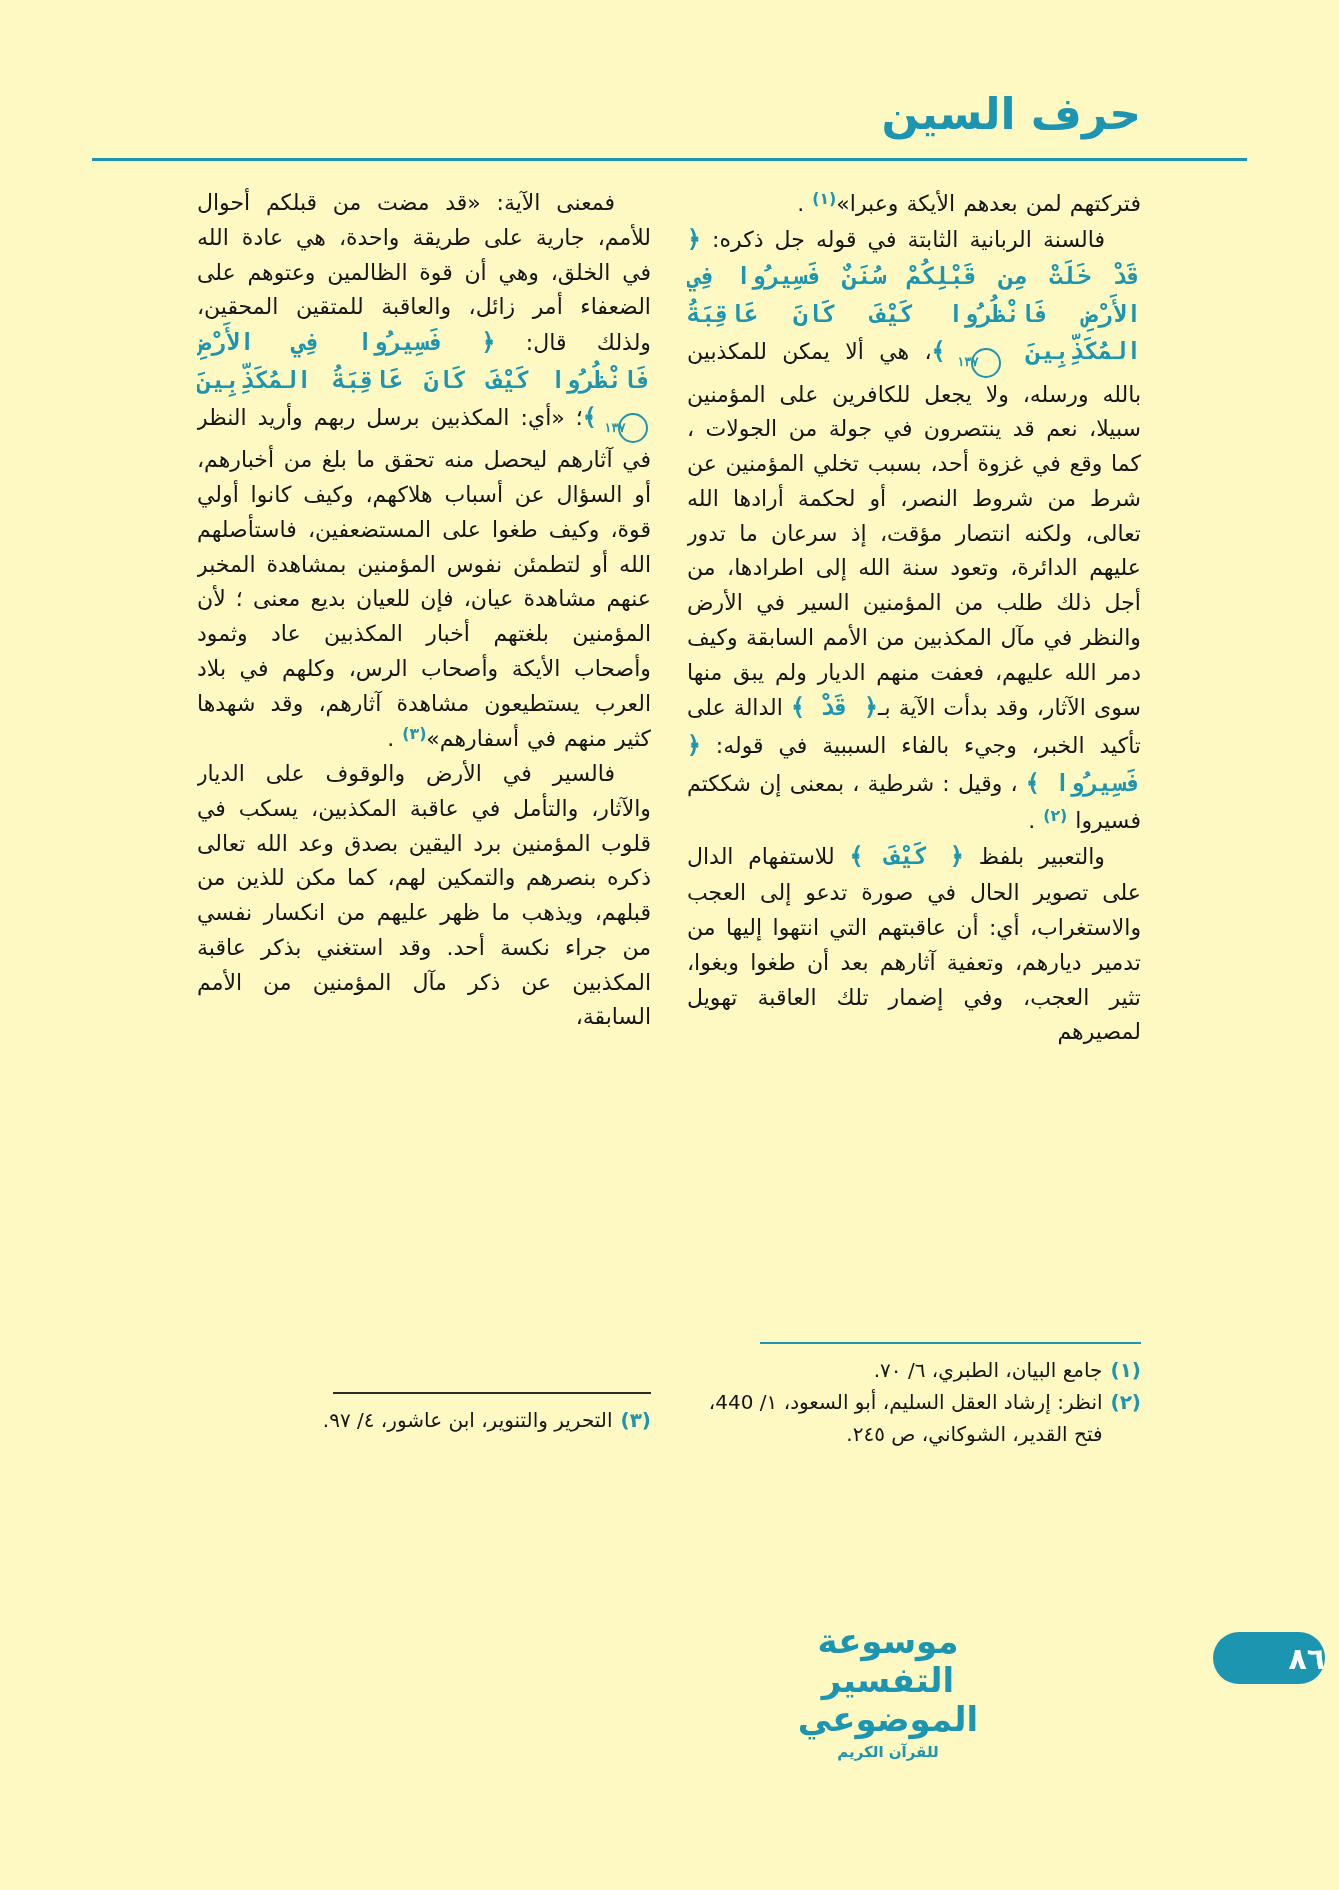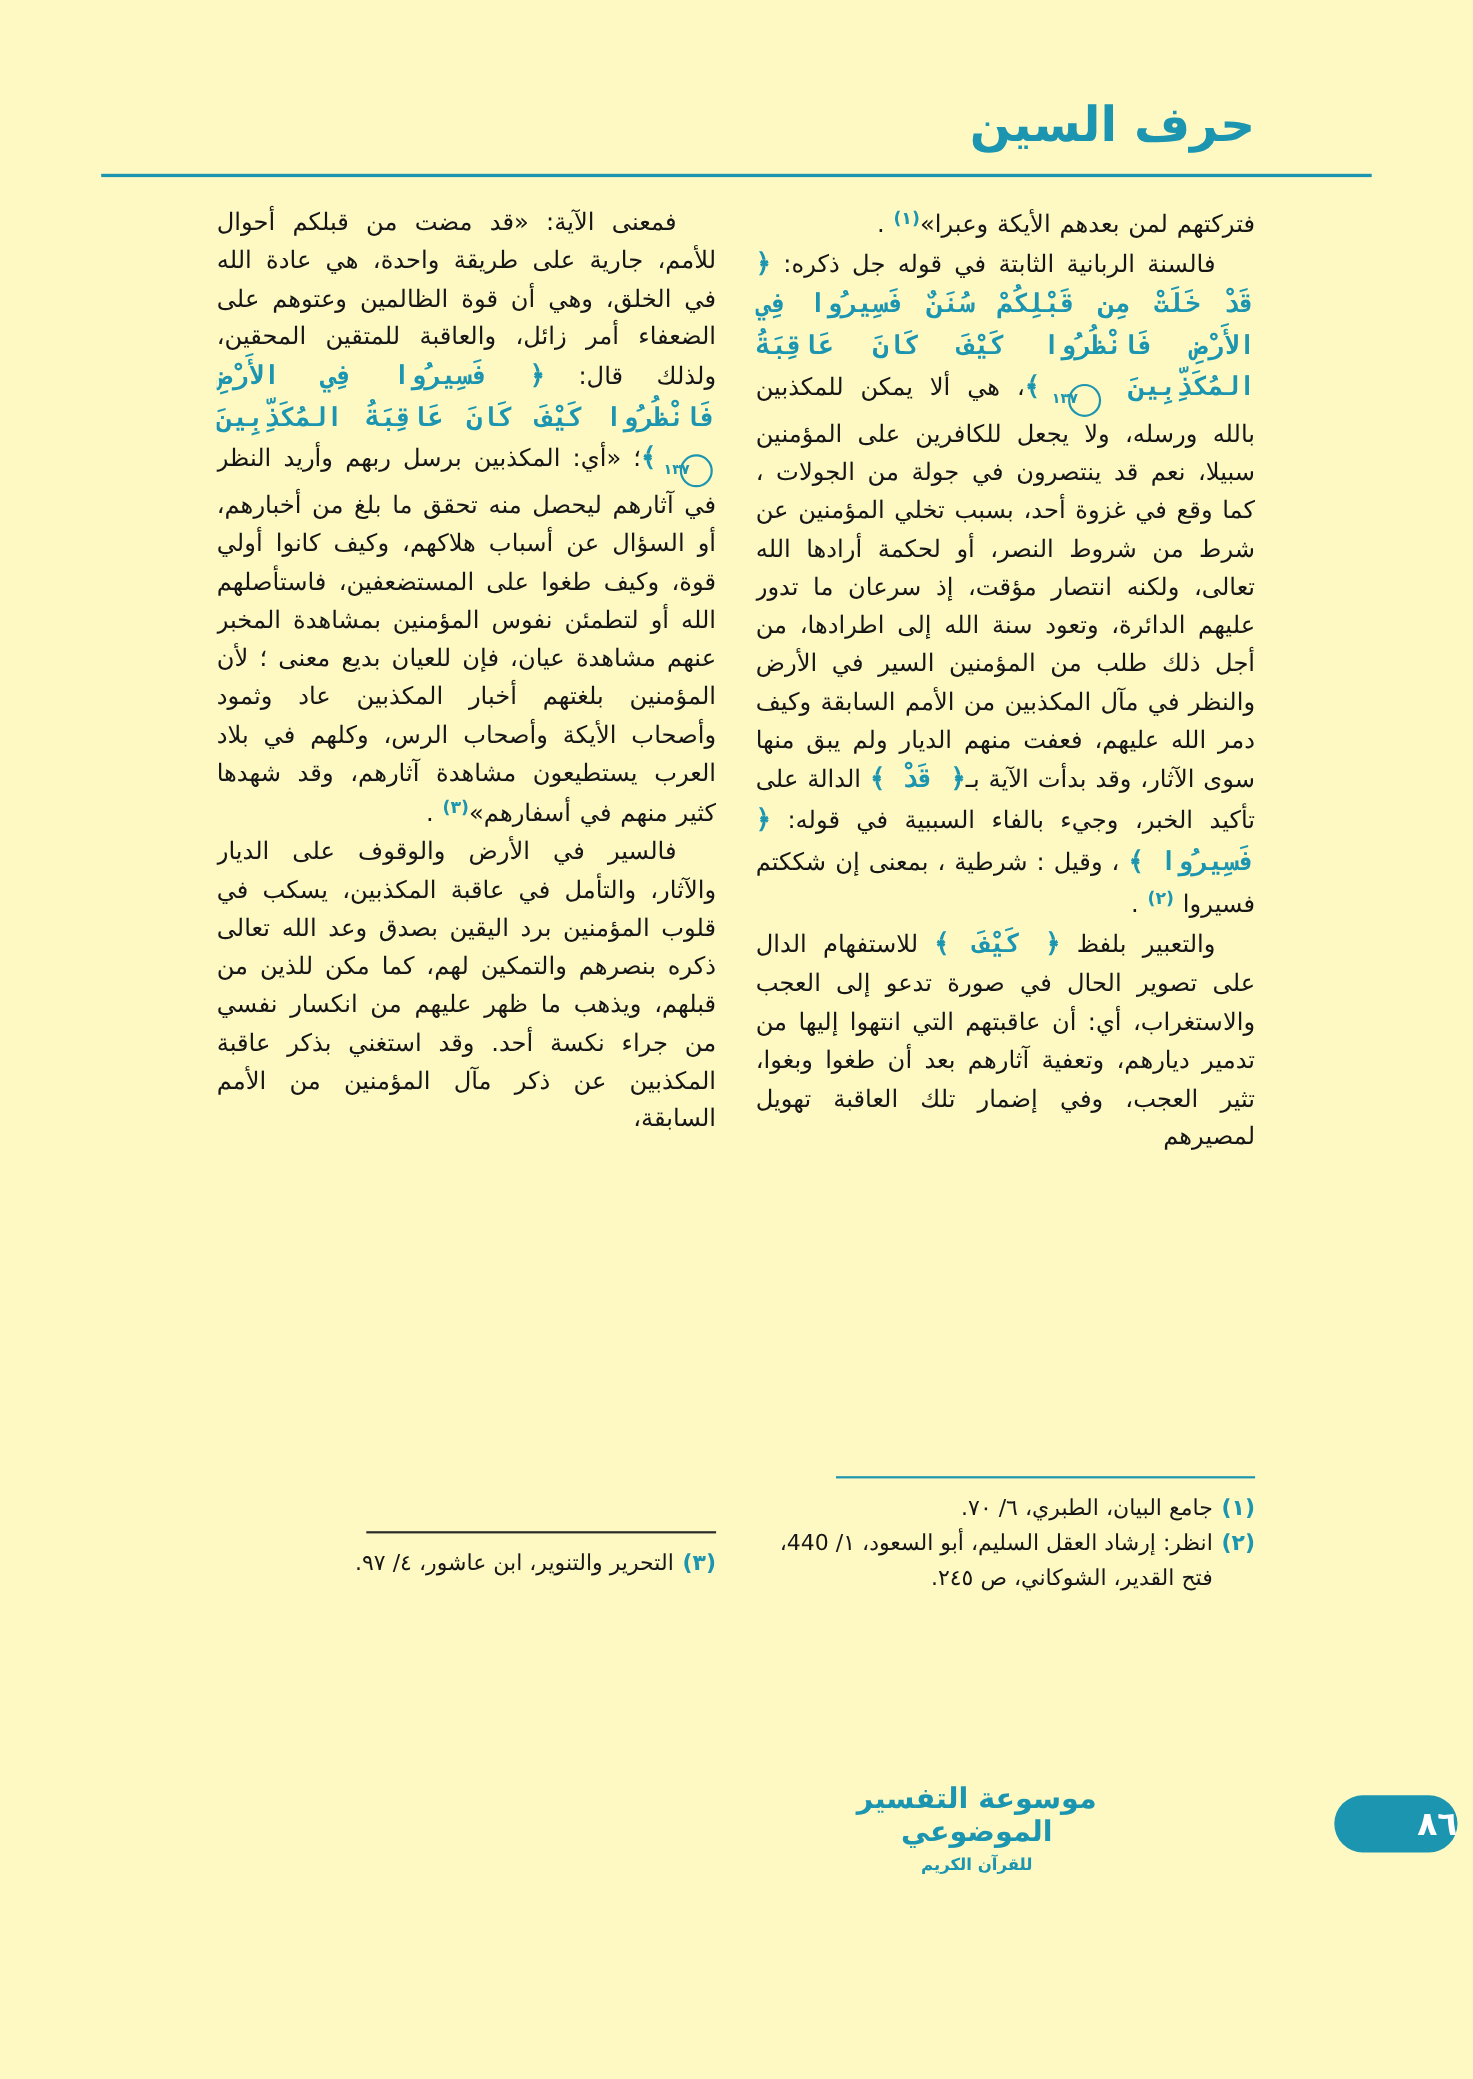--- a/index.html
+++ b/index.html
@@ -71,41 +71,42 @@
     justify-content: center;
     width: 30px;
     height: 30px;
     border: 2px solid var(--accent, #1c95b0);
     border-radius: 50%;
     color: var(--accent, #1c95b0);
     font-size: 13px;
     font-weight: bold;
     margin: 0 3px;
     vertical-align: -7px;
+    font-family: Liberation Serif, serif;
   }
   
   .fn-block { font-size: 20px; line-height: 1.6; }
   .fn-right { position: absolute; top: 1342px; right: 198px; width: 454px; }
   .fn-left  { position: absolute; top: 1392px; left: 197px;  width: 454px; }
   .fn-rule { height: 2px; margin-bottom: 10px; }
   .fn-rule.teal { background: var(--accent, #1c95b0); width: 84%; }
   .fn-rule.dark { background: #2b2b2b; width: 70%; }
   .fn-row { display: flex; gap: 8px; align-items: flex-start; }
   .fn-num { color: var(--accent, #1c95b0); font-weight: bold; white-space: nowrap; }
   .fn-text { flex: 1; text-align: right; }
   
   .emblem {
     position: absolute;
     top: 1622px;
     left: 752px;
     width: 272px;
     text-align: center;
     color: var(--accent, #1c95b0);
   }
-  .emblem-main { font-size: 26px; font-weight: bold; line-height: 1.15; }
+  .emblem-main { font-size: 34px; font-weight: bold; line-height: 1.15; }
   .emblem-sub  { font-size: 15px; font-weight: bold; margin-top: 4px; }
   .page-badge {
     position: absolute;
     top: 1632px;
     right: 14px;
     width: 112px;
     height: 52px;
     background: var(--accent, #1c95b0);
     border-radius: 26px;
     display: flex;

